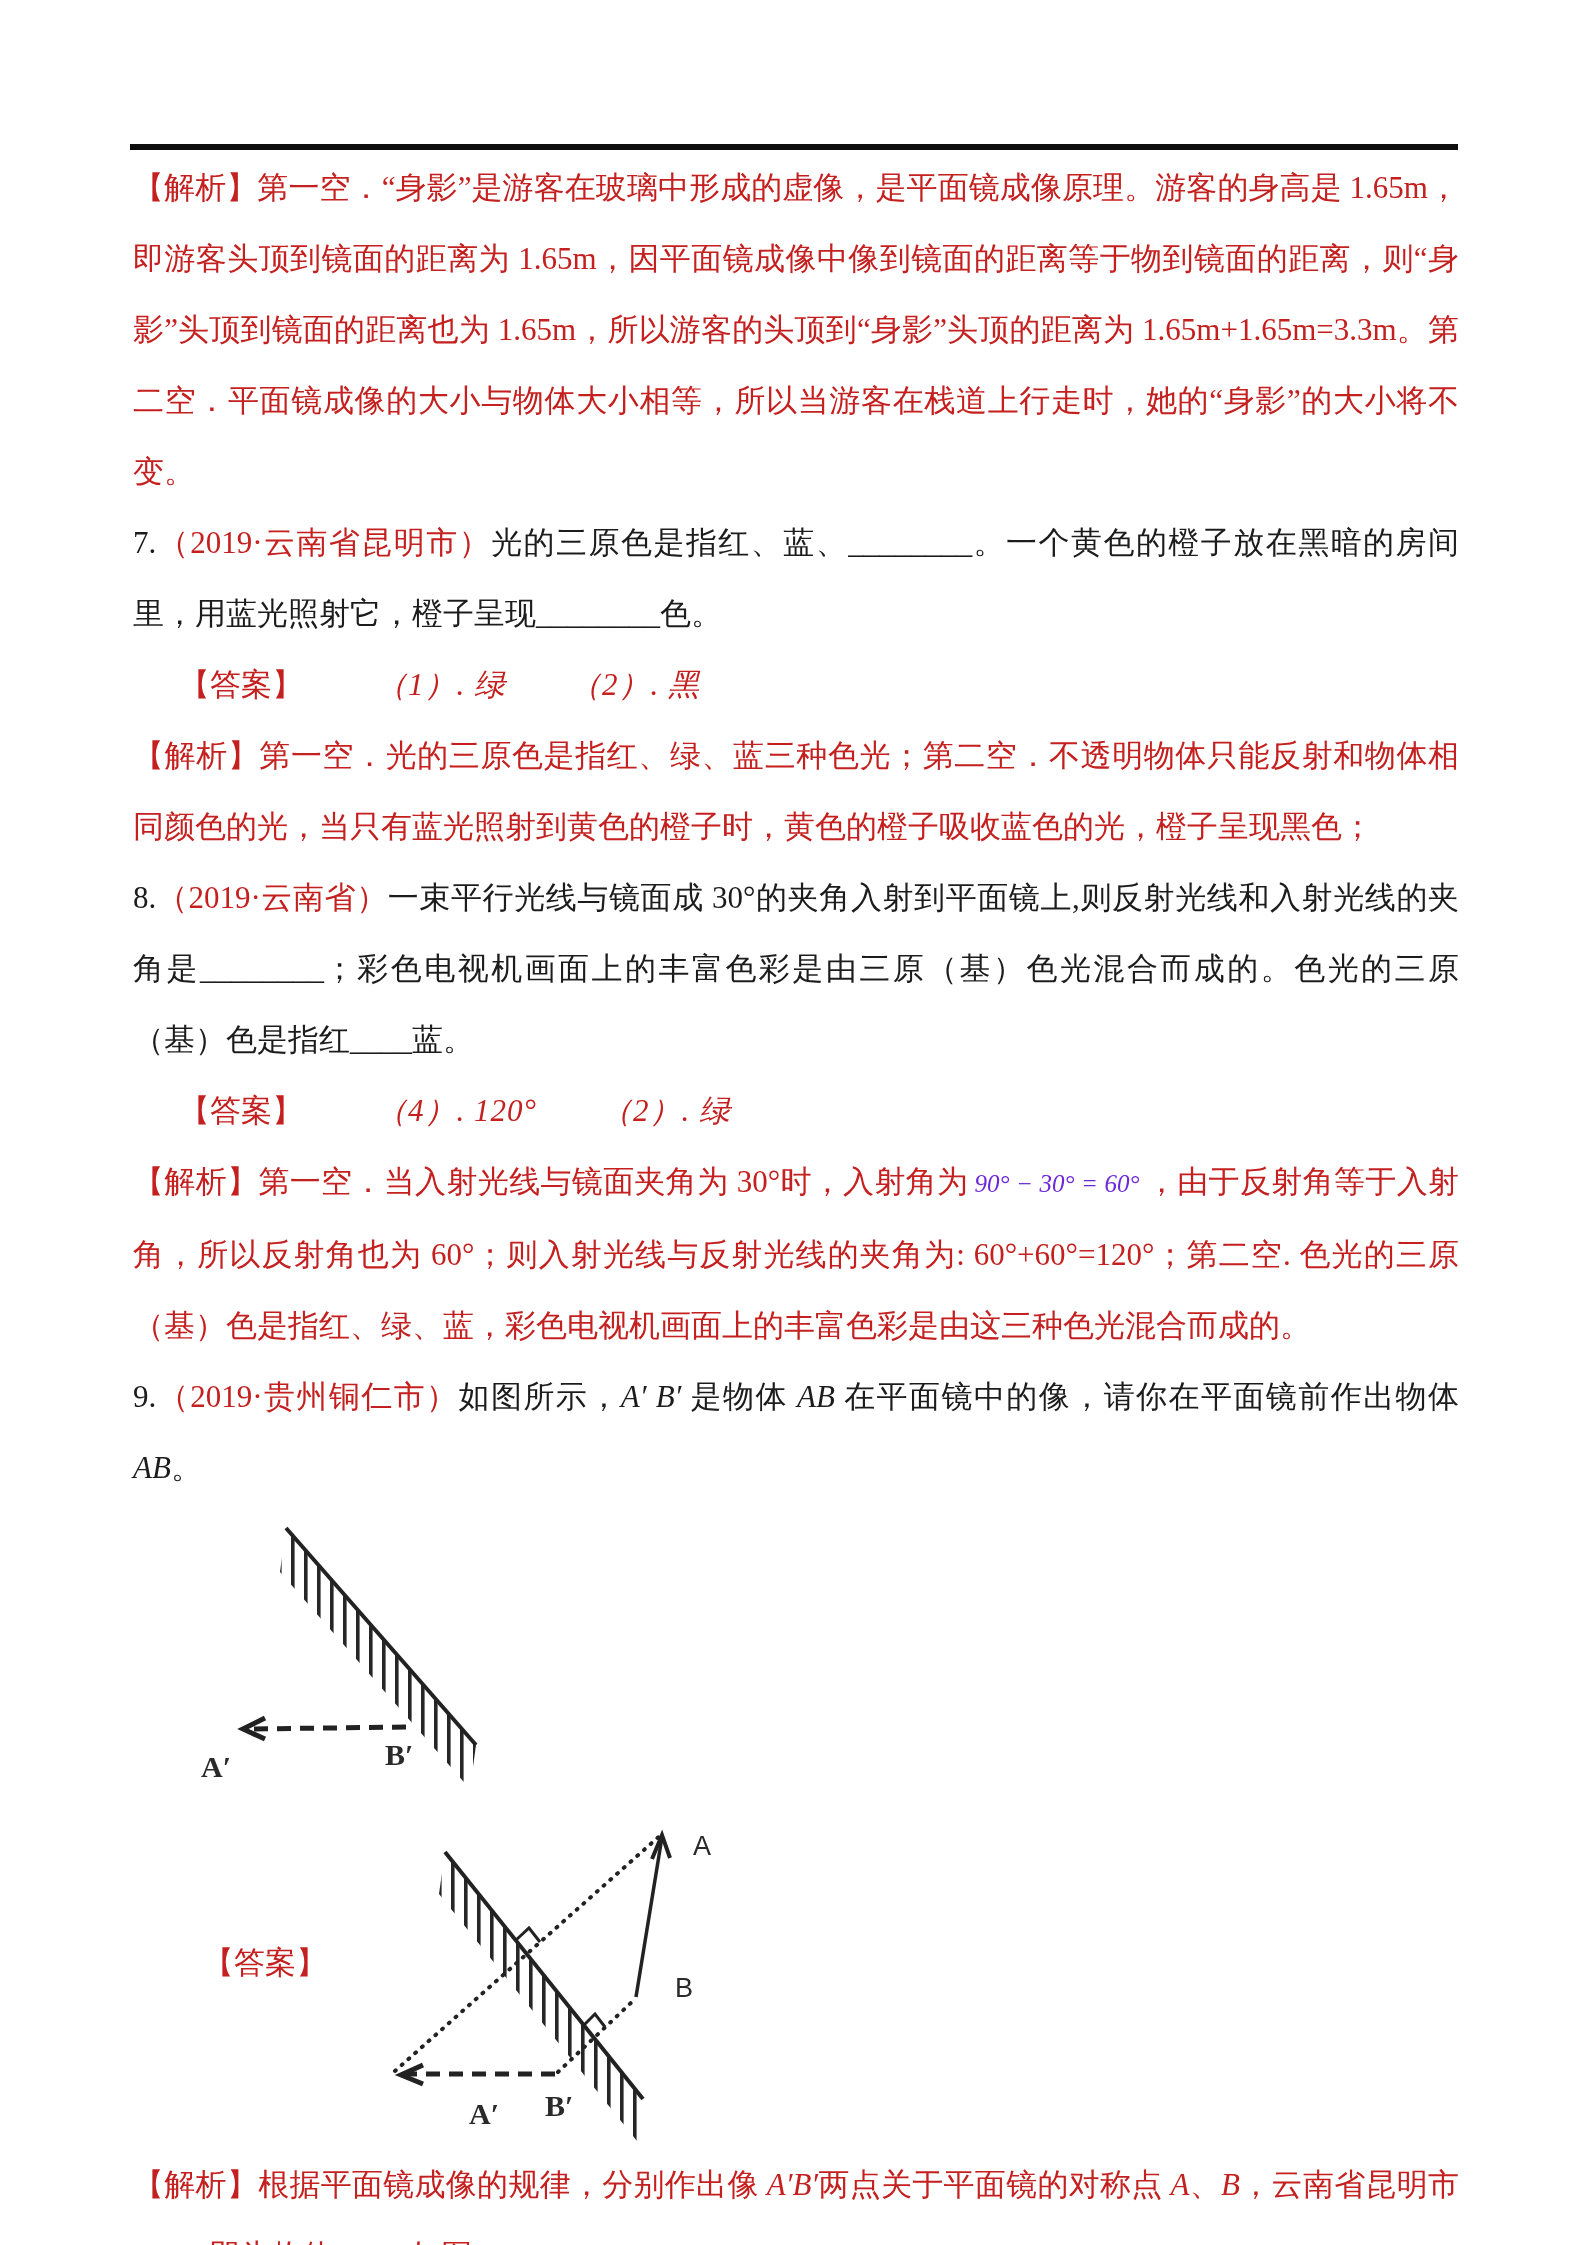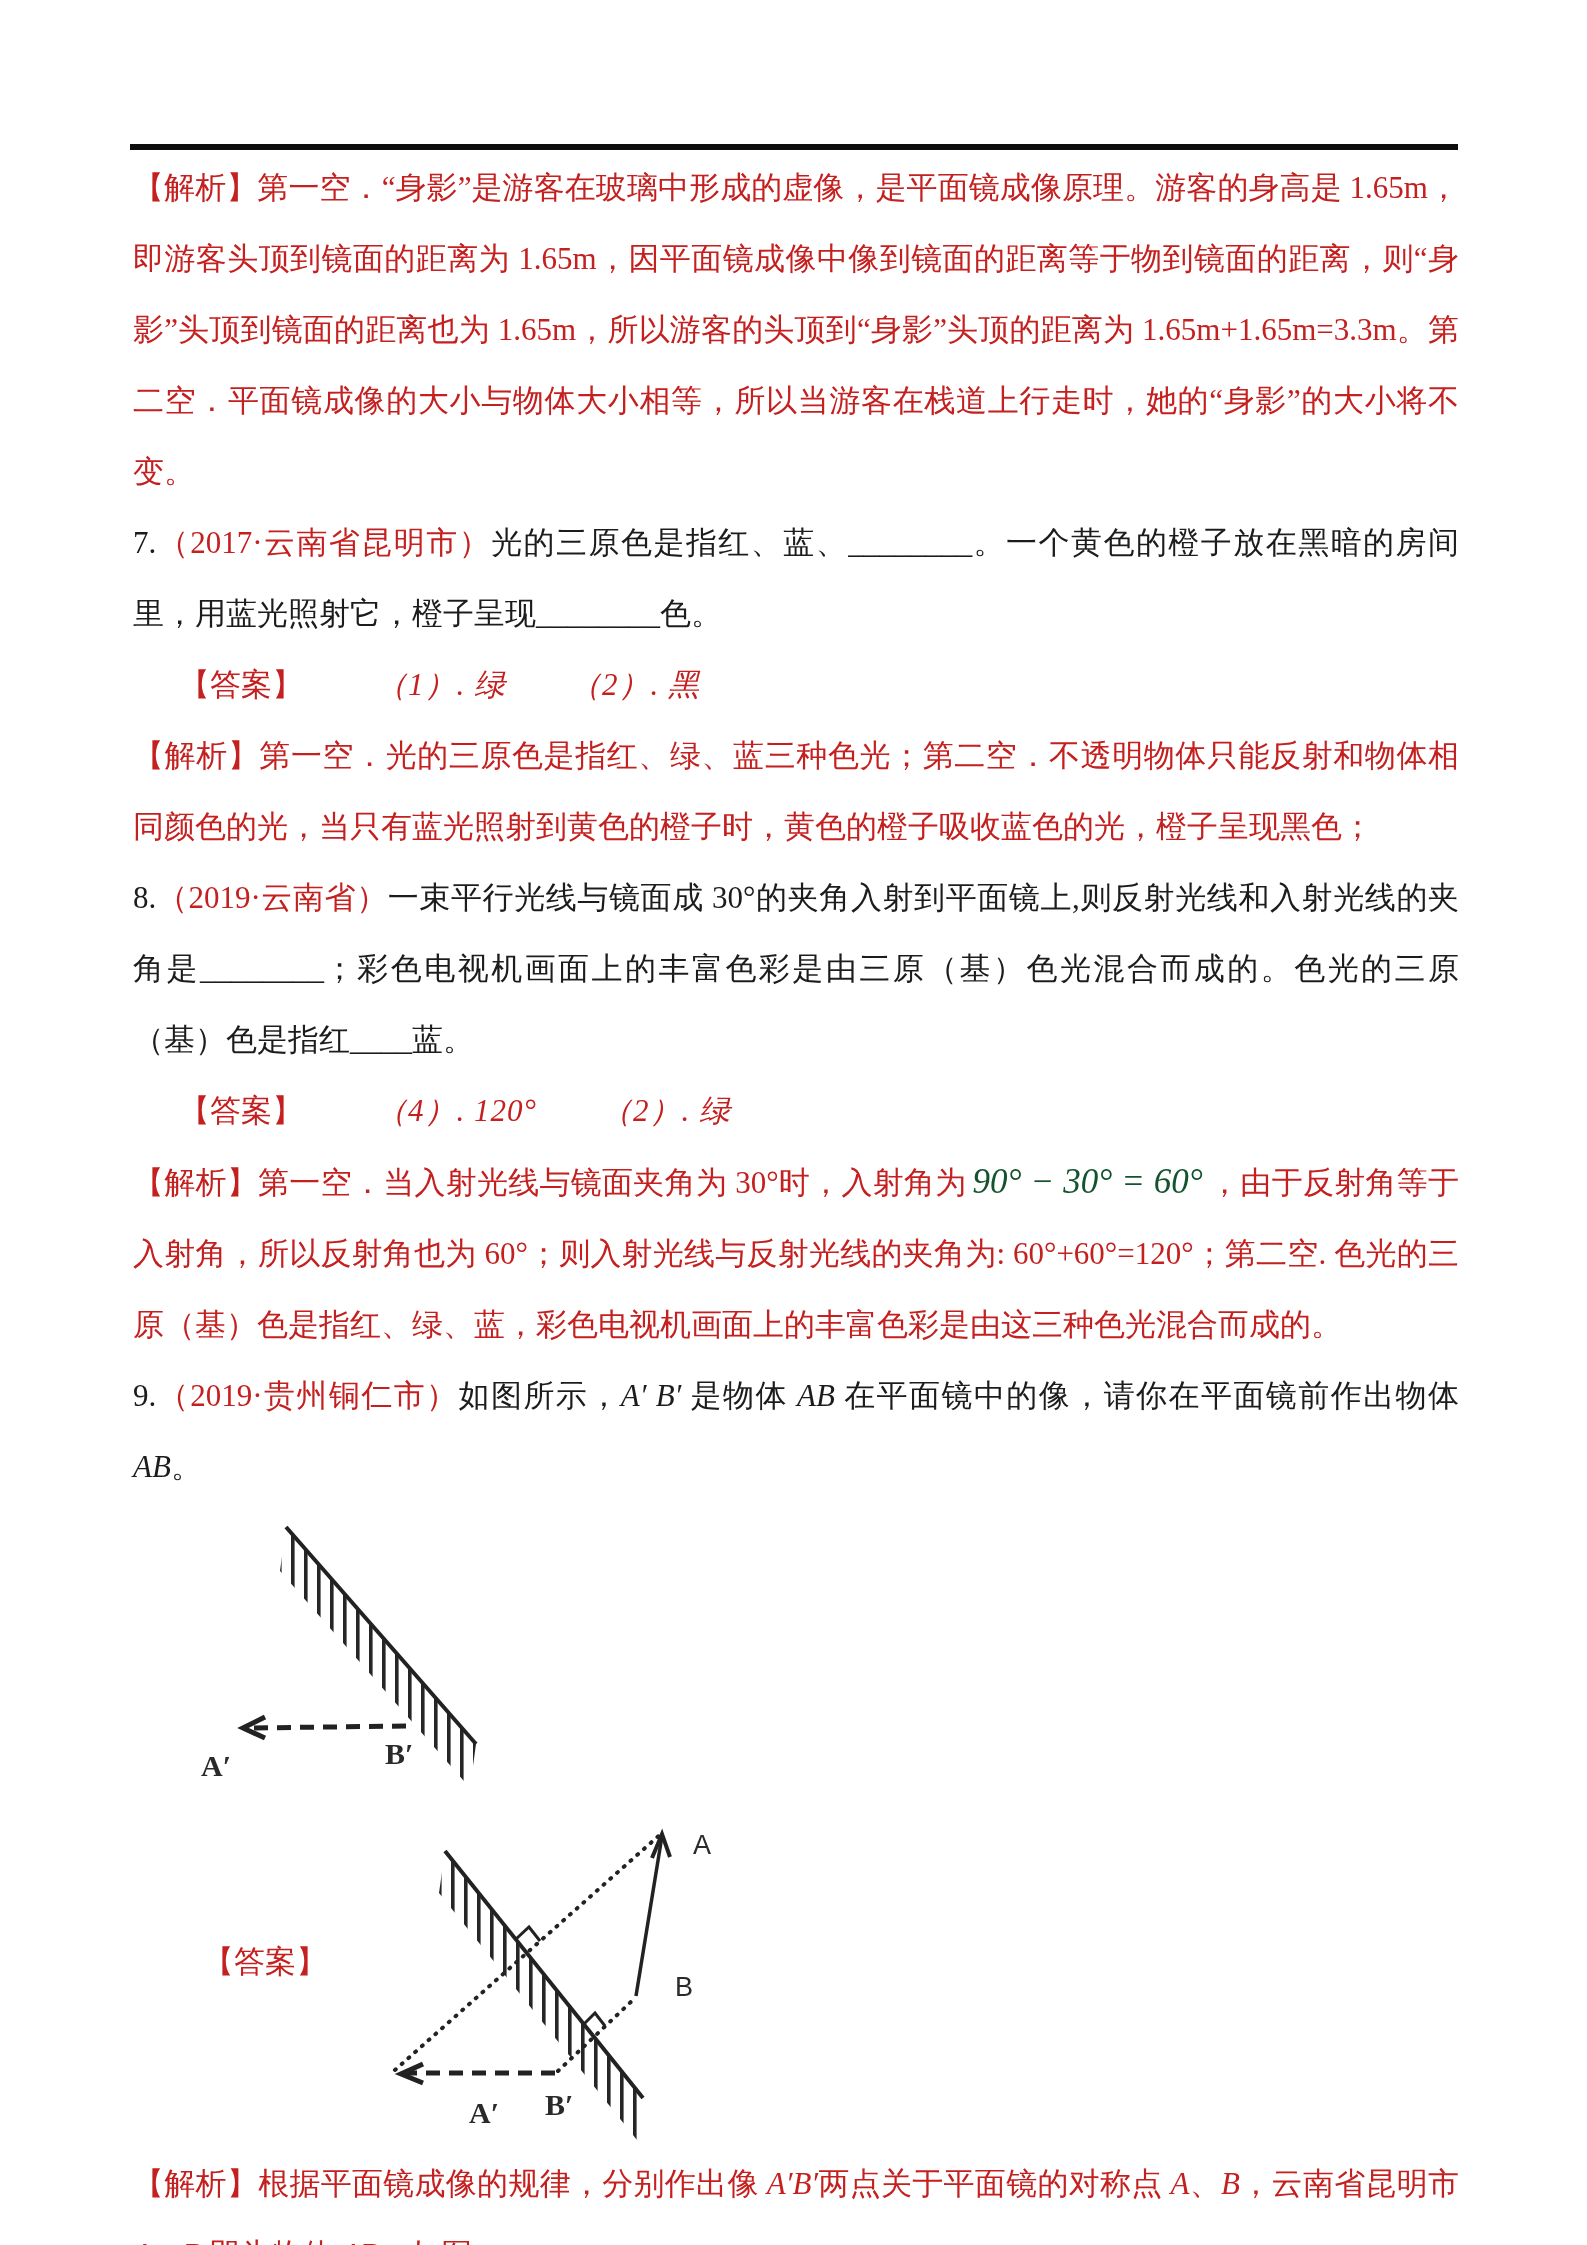--- a/index.html
+++ b/index.html
@@ -20,22 +20,22 @@
     position:absolute; top:152px; left:133px; width:1326px;
     font-size:31px; line-height:71px;
     text-align:justify;
   }
   p.para { margin:0; }
   .red  { color:#c4201f; }
   .black{ color:#1c1c1c; }
   .answer-line { padding-left:46px; }
   .answer-line .val { margin-left:73px; letter-spacing:1px;font-style:italic; }
   .formula {
-    color:#14532d;
-    font-size:35px;
+    color:#6d28d9;
+    font-size:25px;
     font-family:"Liberation Serif", serif;
     padding:0 6px;
     white-space:nowrap;
   }
   .math { font-style:italic; font-family:"Liberation Serif", serif; }
   .diagram1 { display:block; margin:12px 0 0 28px; }
   .answer-row { display:flex; align-items:flex-start; margin-top:4px; }
   .answer-row .ans-tag { margin-left:70px; margin-top:108px; font-size:31px; }
   .answer-row svg { margin-left:46px; }
   .analysis-q9 { margin-top:16px; }
@@ -57,21 +57,21 @@
 <body>
 
 <div class="page">
 
   <div class="top-rule"></div>
 
   <div class="content">
 
     <p class="para red"><span>【解析】</span><span>第一空．“身影”是游客在玻璃中形成的虚像，是平面镜成像原理。游客的身高是 1.65m，即游客头顶到镜面的距离为 1.65m，因平面镜成像中像到镜面的距离等于物到镜面的距离，则“身影”头顶到镜面的距离也为 1.65m，所以游客的头顶到“身影”头顶的距离为 1.65m+1.65m=3.3m。第二空．平面镜成像的大小与物体大小相等，所以当游客在栈道上行走时，她的“身影”的大小将不变。</span></p>
 
-    <p class="para"><span class="black">7.</span><span class="red">（2017·云南省昆明市）</span><span class="black">光的三原色是指红、蓝、________。一个黄色的橙子放在黑暗的房间里，用蓝光照射它，橙子呈现________色。</span></p>
+    <p class="para"><span class="black">7.</span><span class="red">（2019·云南省昆明市）</span><span class="black">光的三原色是指红、蓝、________。一个黄色的橙子放在黑暗的房间里，用蓝光照射它，橙子呈现________色。</span></p>
 
     <p class="para red answer-line"><span>【答案】</span><span class="val">（1）. 绿　　（2）. 黑</span></p>
 
     <p class="para red"><span>【解析】</span><span>第一空．光的三原色是指红、绿、蓝三种色光；第二空．不透明物体只能反射和物体相同颜色的光，当只有蓝光照射到黄色的橙子时，黄色的橙子吸收蓝色的光，橙子呈现黑色；</span></p>
 
     <p class="para"><span class="black">8.</span><span class="red">（2019·云南省）</span><span class="black">一束平行光线与镜面成 30°的夹角入射到平面镜上,则反射光线和入射光线的夹角是________；彩色电视机画面上的丰富色彩是由三原（基）色光混合而成的。色光的三原（基）色是指红____蓝。</span></p>
 
     <p class="para red answer-line"><span>【答案】</span><span class="val">（4）. 120°　　（2）. 绿</span></p>
 
     <p class="para red"><span>【解析】</span><span>第一空．当入射光线与镜面夹角为 30°时，入射角为</span><span class="formula math">90° − 30° = 60°</span><span>，由于反射角等于入射角，所以反射角也为 60°；则入射光线与反射光线的夹角为: 60°+60°=120°；第二空. 色光的三原（基）色是指红、绿、蓝，彩色电视机画面上的丰富色彩是由这三种色光混合而成的。</span></p>

